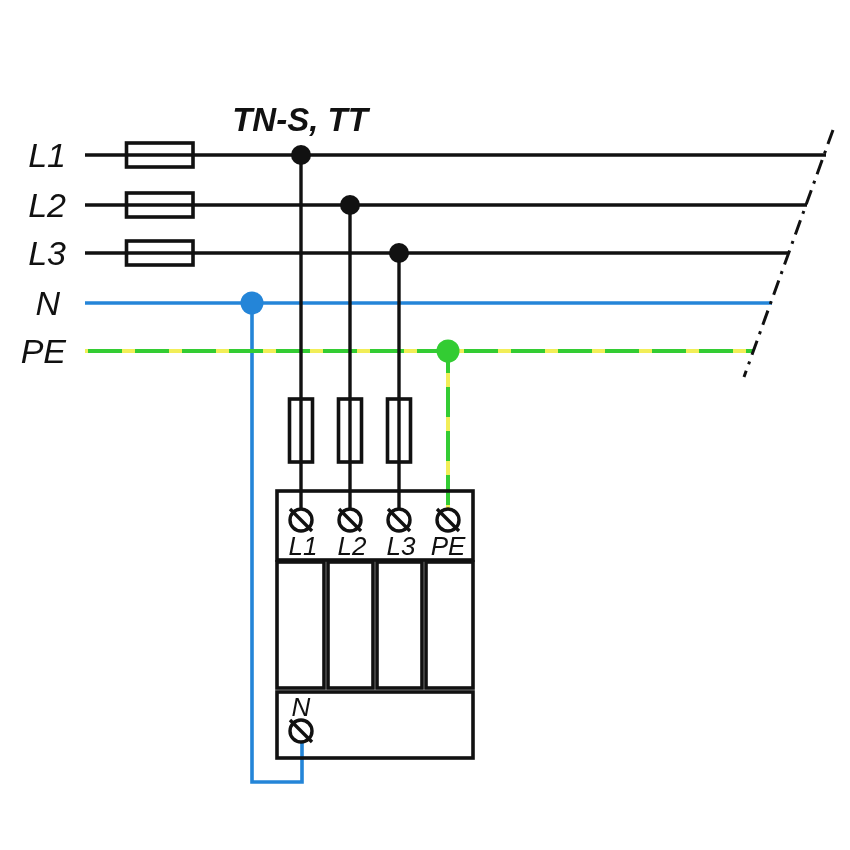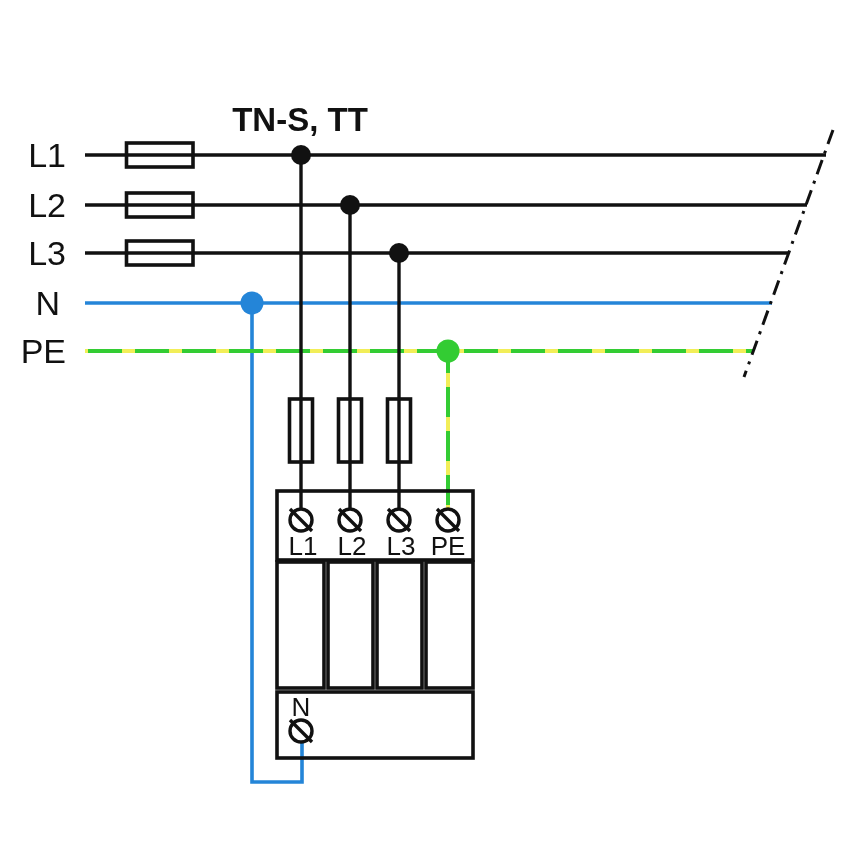--- a/index.html
+++ b/index.html
@@ -9,20 +9,21 @@
     width: 850px;
     height: 850px;
     font-family: "Liberation Sans", sans-serif;
   }
   .stage {
     position: relative;
     width: 850px;
     height: 850px;
     background: #ffffff;
     overflow: hidden;
+    font-style: italic;
   }
   svg { display: block; }
   text {
     font-family: "Liberation Sans", sans-serif;
     fill: #111111;
   }
   .bus-label { font-size: 34px; }
   .title-label { font-size: 33px; font-weight: bold; }
   .term-label { font-size: 26px; }
 </style>

